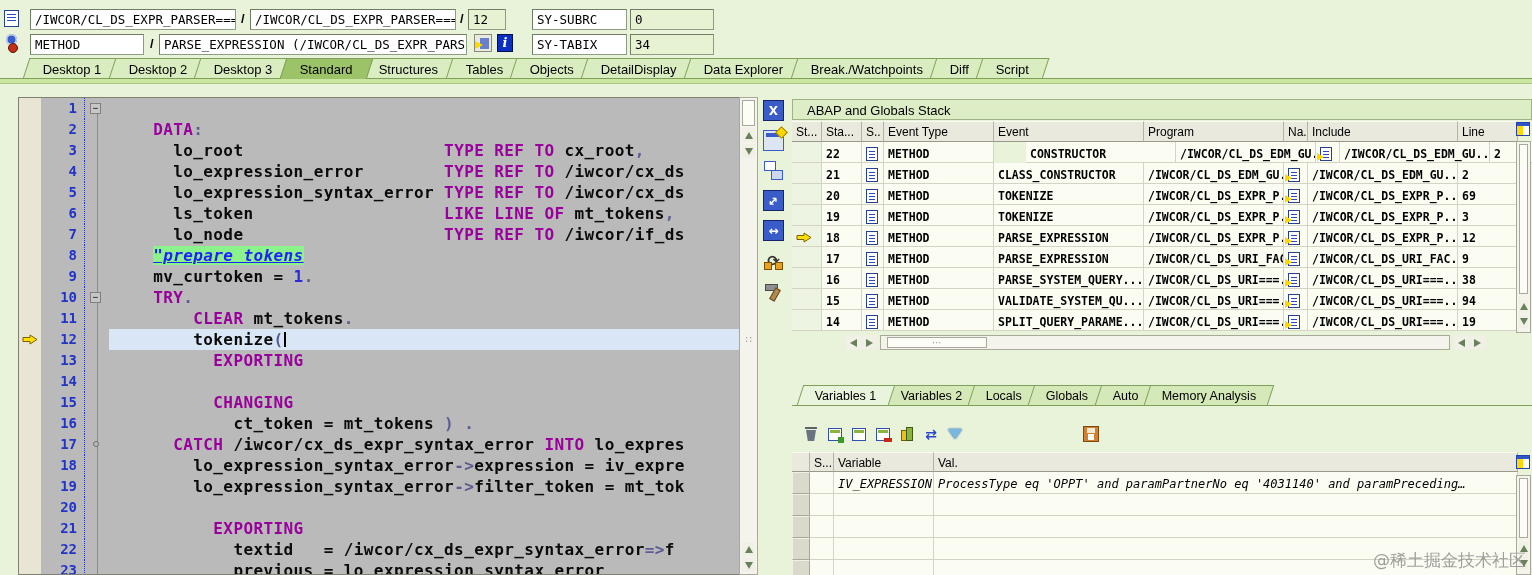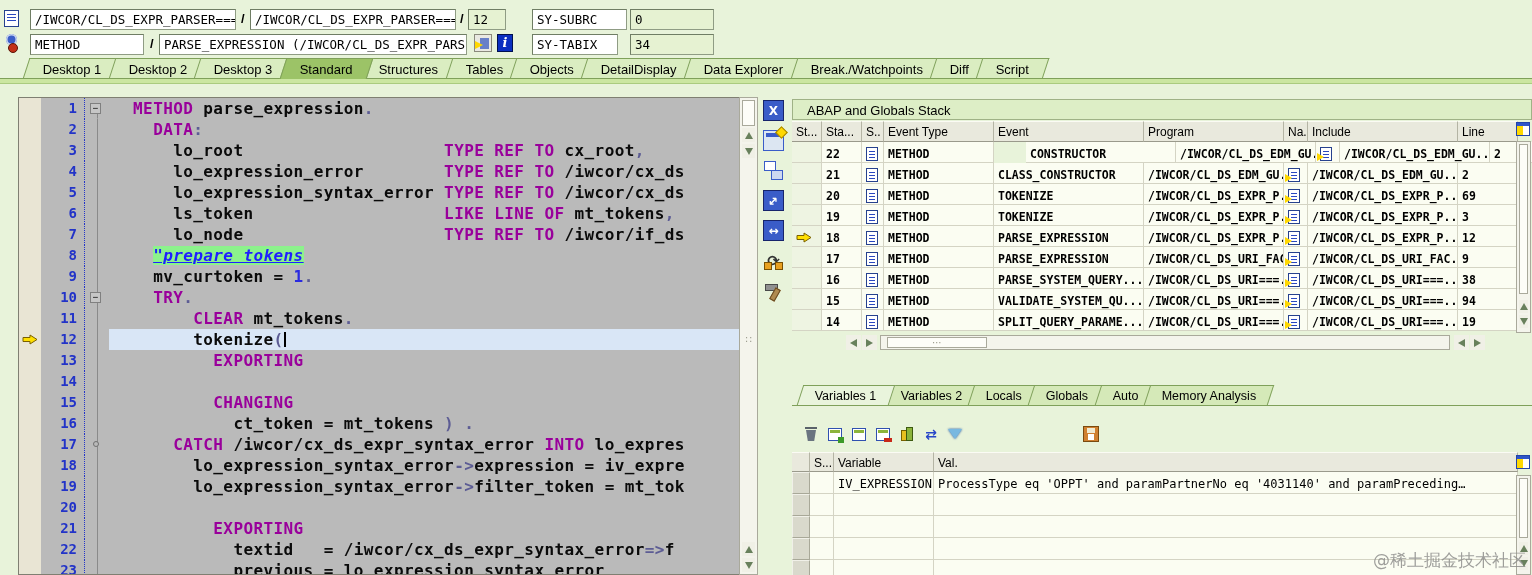--- a/index.html
+++ b/index.html
@@ -113,21 +113,21 @@
   .right { position:absolute; left:792px; top:97px; width:740px; height:478px; }
   .ptitle { position:absolute; left:0; top:2px; width:740px; height:21px; background:#ddeec6;
             border:1px solid #9fb286; padding:3px 0 0 14px; font-size:13px; }
   .thead, .trow { position:absolute; left:0; display:flex; height:21px; }
   .hc { background:#e9e9dd; border-right:1px solid #b4b4a4; border-bottom:1px solid #9a9a8c;
         border-top:1px solid #fbfbf4; padding:3px 0 0 4px; font-size:12px; white-space:nowrap; overflow:hidden; }
   .dc { background:#fbfdf2; border-right:1px solid #d4d4c4; border-bottom:1px solid #d4d4c4;
         padding:3px 0 0 4px; font:bold 11.5px "DejaVu Sans Mono", monospace; white-space:nowrap; overflow:hidden;
         display:flex; align-items:center; }
   .dc.sel { background:#eef4e2; }
-  .varsec .dc { font-weight:normal; font-size:12px; }
+  .varsec .dc { font-weight:normal; font-size:12px;font-style:italic; }
   .selcell { background:#d9d9cc; border:1px solid #a8a898; border-top-color:#f0f0e8; border-left-color:#f0f0e8; }
 
   
   .vtabbar { position:absolute; display:flex; align-items:flex-end; }
   .vtab { position:relative; height:20px; margin-right:-6px; padding:0 14px; background:#d5e9b8;
           border:1px solid #7fa05a; border-bottom:none; transform:skewX(-18deg);
           display:flex; align-items:center; cursor:pointer; }
   .vtab span { transform:skewX(18deg); font-size:12.5px; white-space:nowrap; }
   .vtab.active { background:#e9f4dc; z-index:5; }
   .vtabrule { position:absolute; height:1px; background:#7fa05a; }
@@ -168,21 +168,21 @@
     <div class="fld ro" style="left:630px;width:84px;">0</div>
   </div>
 
   <div class="topbar-row" style="top:33px;">
     <span class="ic ic-bug" style="position:absolute;left:4px;top:1px;"></span>
     <div class="fld" style="left:30px;width:114px;">METHOD</div>
     <span class="sep" style="left:150px;">/</span>
     <div class="fld" style="left:159px;width:308px;">PARSE_EXPRESSION (/IWCOR/CL_DS_EXPR_PARSER)</div>
     <span class="ic ic-goto" style="position:absolute;left:474px;top:1px;"></span>
     <span class="ic ic-info" style="position:absolute;left:497px;top:1px;">i</span>
-    <div class="fld" style="left:532px;width:86px;">SY-TABIX</div>
+    <div class="fld" style="left:532px;width:95px;">SY-TABIX</div>
     <div class="fld ro" style="left:630px;width:84px;">34</div>
   </div>
 
   <div class="tabbar" id="main-tabs">
       <div class="mtab">
         <span>Desktop 1</span>
       </div>
       <div class="mtab">
         <span>Desktop 2</span>
       </div>
@@ -213,21 +213,21 @@
       <div class="mtab">
         <span>Diff</span>
       </div>
       <div class="mtab">
         <span>Script</span>
       </div>
     </div>
   <div class="tabrule"></div>
 
   <div class="editor" id="editor">
-      <div class="eline"><div class="bp"></div><div class="ln">1</div><div class="fold vl half"><span class="fbox">−</span></div><div class="ct"><span class="si">  </span><span class="sk">METHOD</span><span class="si"> parse_expression</span><span class="sp">.</span></div></div>
+      <div class="eline"><div class="bp"></div><div class="ln">1</div><div class="fold vl half"><span class="fbox">−</span></div></div>
       <div class="eline"><div class="bp"></div><div class="ln">2</div><div class="fold vl"></div><div class="ct"><span class="si">    </span><span class="sk">DATA</span><span class="sp">:</span></div></div>
       <div class="eline"><div class="bp"></div><div class="ln">3</div><div class="fold vl"></div><div class="ct"><span class="si">      lo_root                    </span><span class="sk">TYPE REF TO</span><span class="si"> cx_root</span><span class="sp">,</span></div></div>
       <div class="eline"><div class="bp"></div><div class="ln">4</div><div class="fold vl"></div><div class="ct"><span class="si">      lo_expression_error        </span><span class="sk">TYPE REF TO</span><span class="si"> /iwcor/cx_ds</span></div></div>
       <div class="eline"><div class="bp"></div><div class="ln">5</div><div class="fold vl"></div><div class="ct"><span class="si">      lo_expression_syntax_error </span><span class="sk">TYPE REF TO</span><span class="si"> /iwcor/cx_ds</span></div></div>
       <div class="eline"><div class="bp"></div><div class="ln">6</div><div class="fold vl"></div><div class="ct"><span class="si">      ls_token                   </span><span class="sk">LIKE LINE OF</span><span class="si"> mt_tokens</span><span class="sp">,</span></div></div>
       <div class="eline"><div class="bp"></div><div class="ln">7</div><div class="fold vl"></div><div class="ct"><span class="si">      lo_node                    </span><span class="sk">TYPE REF TO</span><span class="si"> /iwcor/if_ds</span></div></div>
       <div class="eline"><div class="bp"></div><div class="ln">8</div><div class="fold vl"></div><div class="ct"><span class="si">    </span><span class="scm">"prepare tokens</span></div></div>
       <div class="eline"><div class="bp"></div><div class="ln">9</div><div class="fold vl"></div><div class="ct"><span class="si">    mv_curtoken = </span><span class="sn">1</span><span class="sp">.</span></div></div>
       <div class="eline"><div class="bp"></div><div class="ln">10</div><div class="fold vl"><span class="fbox">−</span></div><div class="ct"><span class="si">    </span><span class="sk">TRY</span><span class="sp">.</span></div></div>
       <div class="eline"><div class="bp"></div><div class="ln">11</div><div class="fold vl"></div><div class="ct"><span class="si">        </span><span class="sk">CLEAR</span><span class="si"> mt_tokens</span><span class="sp">.</span></div></div>

